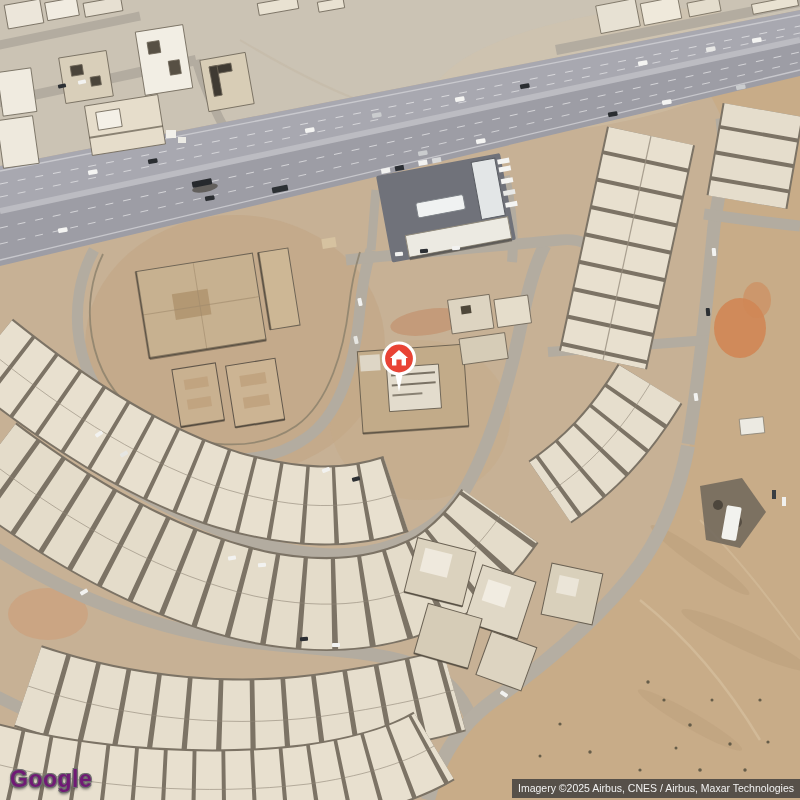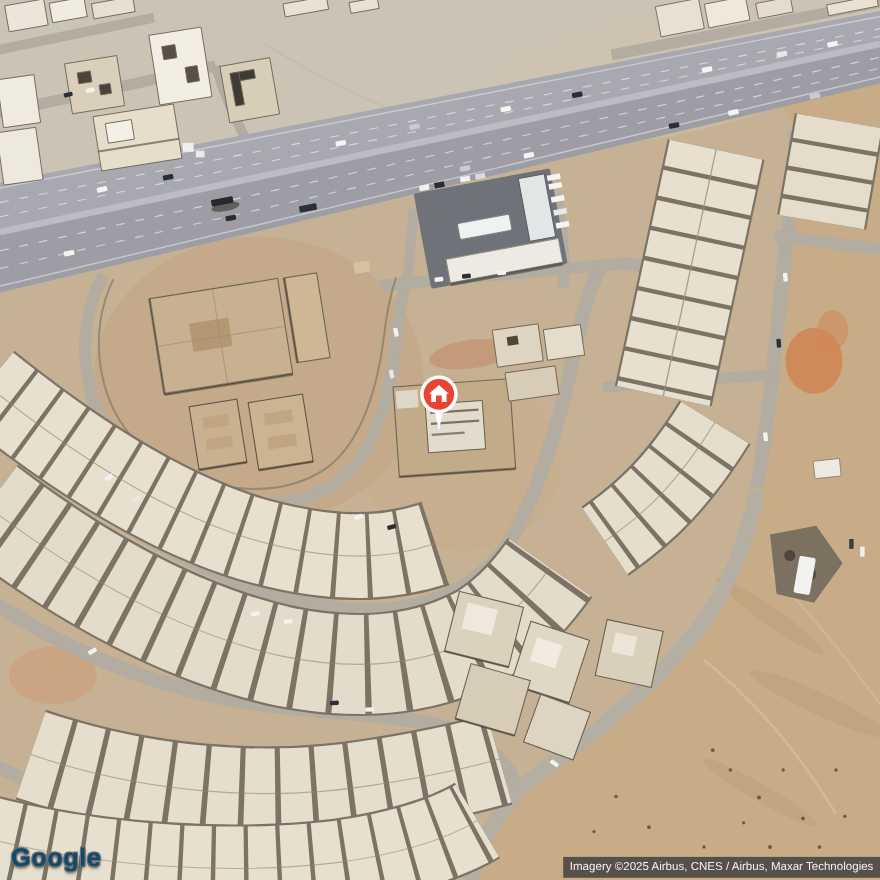--- a/index.html
+++ b/index.html
@@ -1,21 +1,21 @@
 <!DOCTYPE html>
 <html><head>
 <meta charset="utf-8">
 <style>
   html,body{margin:0;padding:0;background:#000;}
   .viewport{position:relative;width:800px;height:800px;overflow:hidden;
     font-family:"Liberation Sans",sans-serif;background:#c7b195;cursor:grab;}
   .viewport svg{position:absolute;left:0;top:0;display:block;}
   .marker{position:absolute;left:380px;top:340px;width:38px;height:56px;cursor:pointer;}
   .google-logo{position:absolute;left:10px;top:766px;font-size:23px;font-weight:700;
-    letter-spacing:.5px;color:#0c4a6e;
+    letter-spacing:.5px;color:#701a75;
     text-shadow:-1px -1px 0 #6f6f6f,1px -1px 0 #6f6f6f,-1px 1px 0 #6f6f6f,1px 1px 0 #6f6f6f,0 2px 3px rgba(50,50,50,.85);
     user-select:none;}
   .attribution{position:absolute;right:0;bottom:2px;background:rgba(58,58,58,.8);
     color:#f2f2f2;font-size:10.5px;line-height:13px;padding:2.5px 6px 3.5px 6px;white-space:nowrap;}
 </style>
 </head>
 <body>
 
 <div class="viewport">
 

